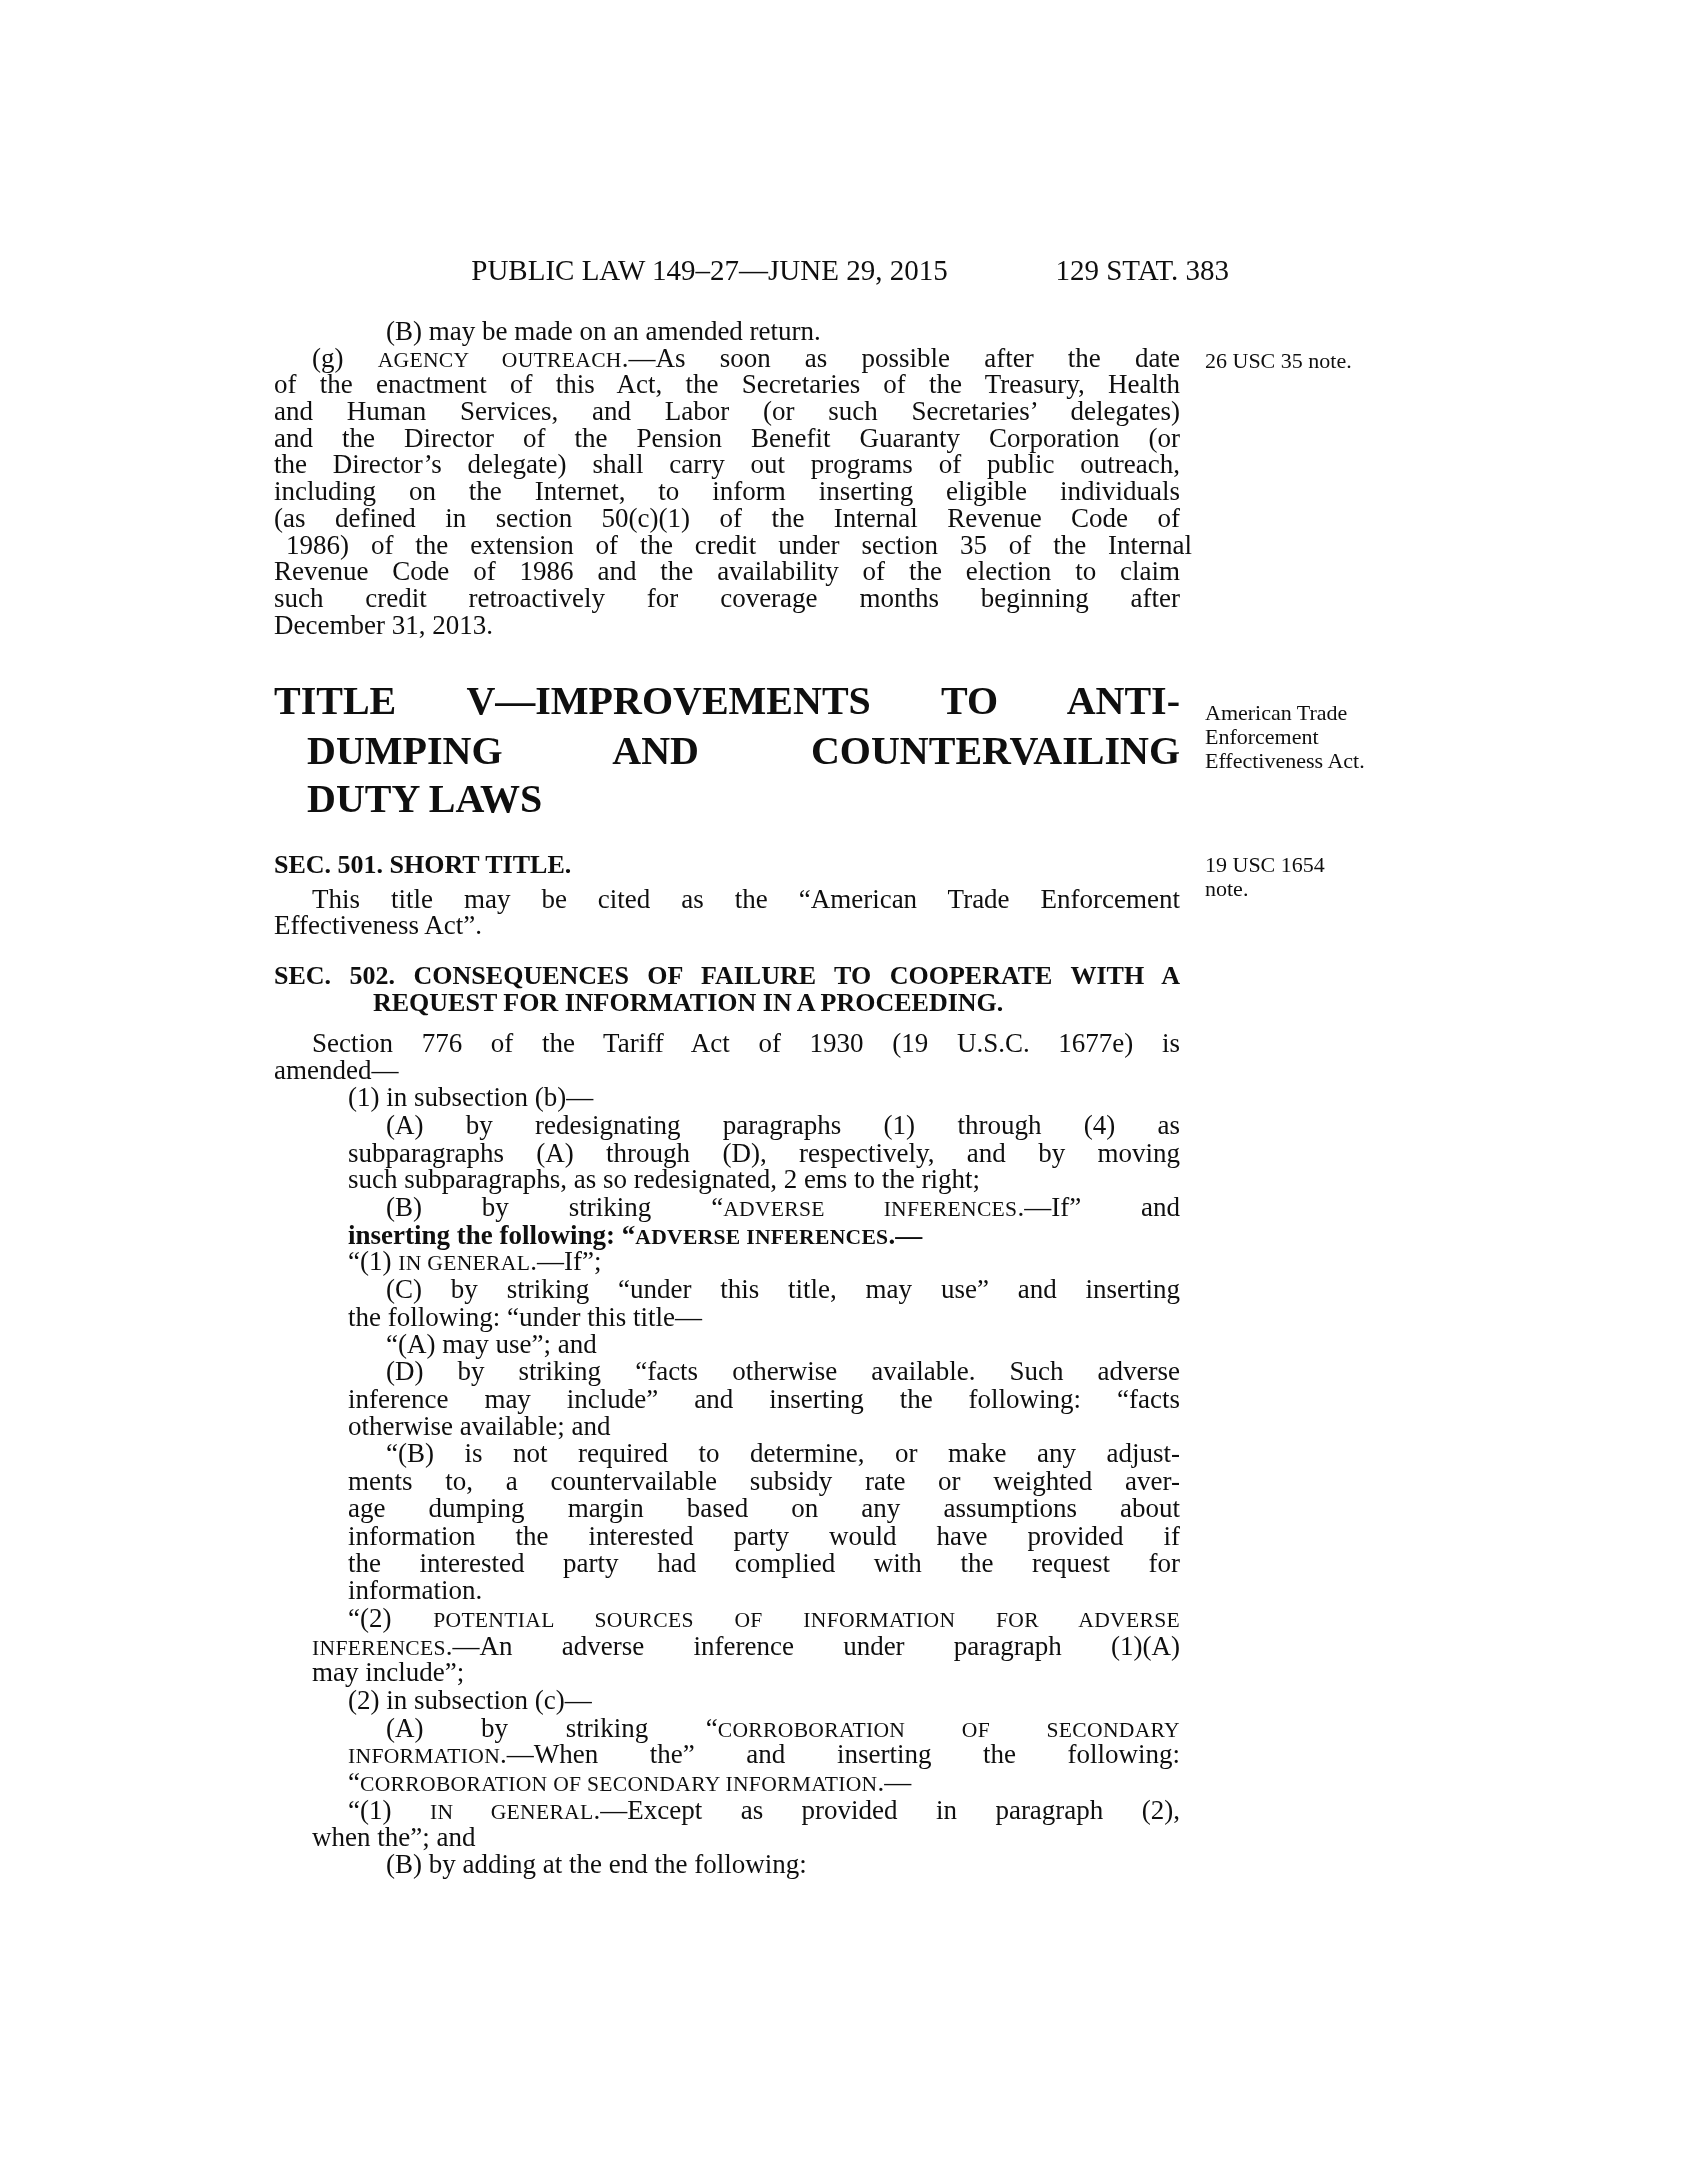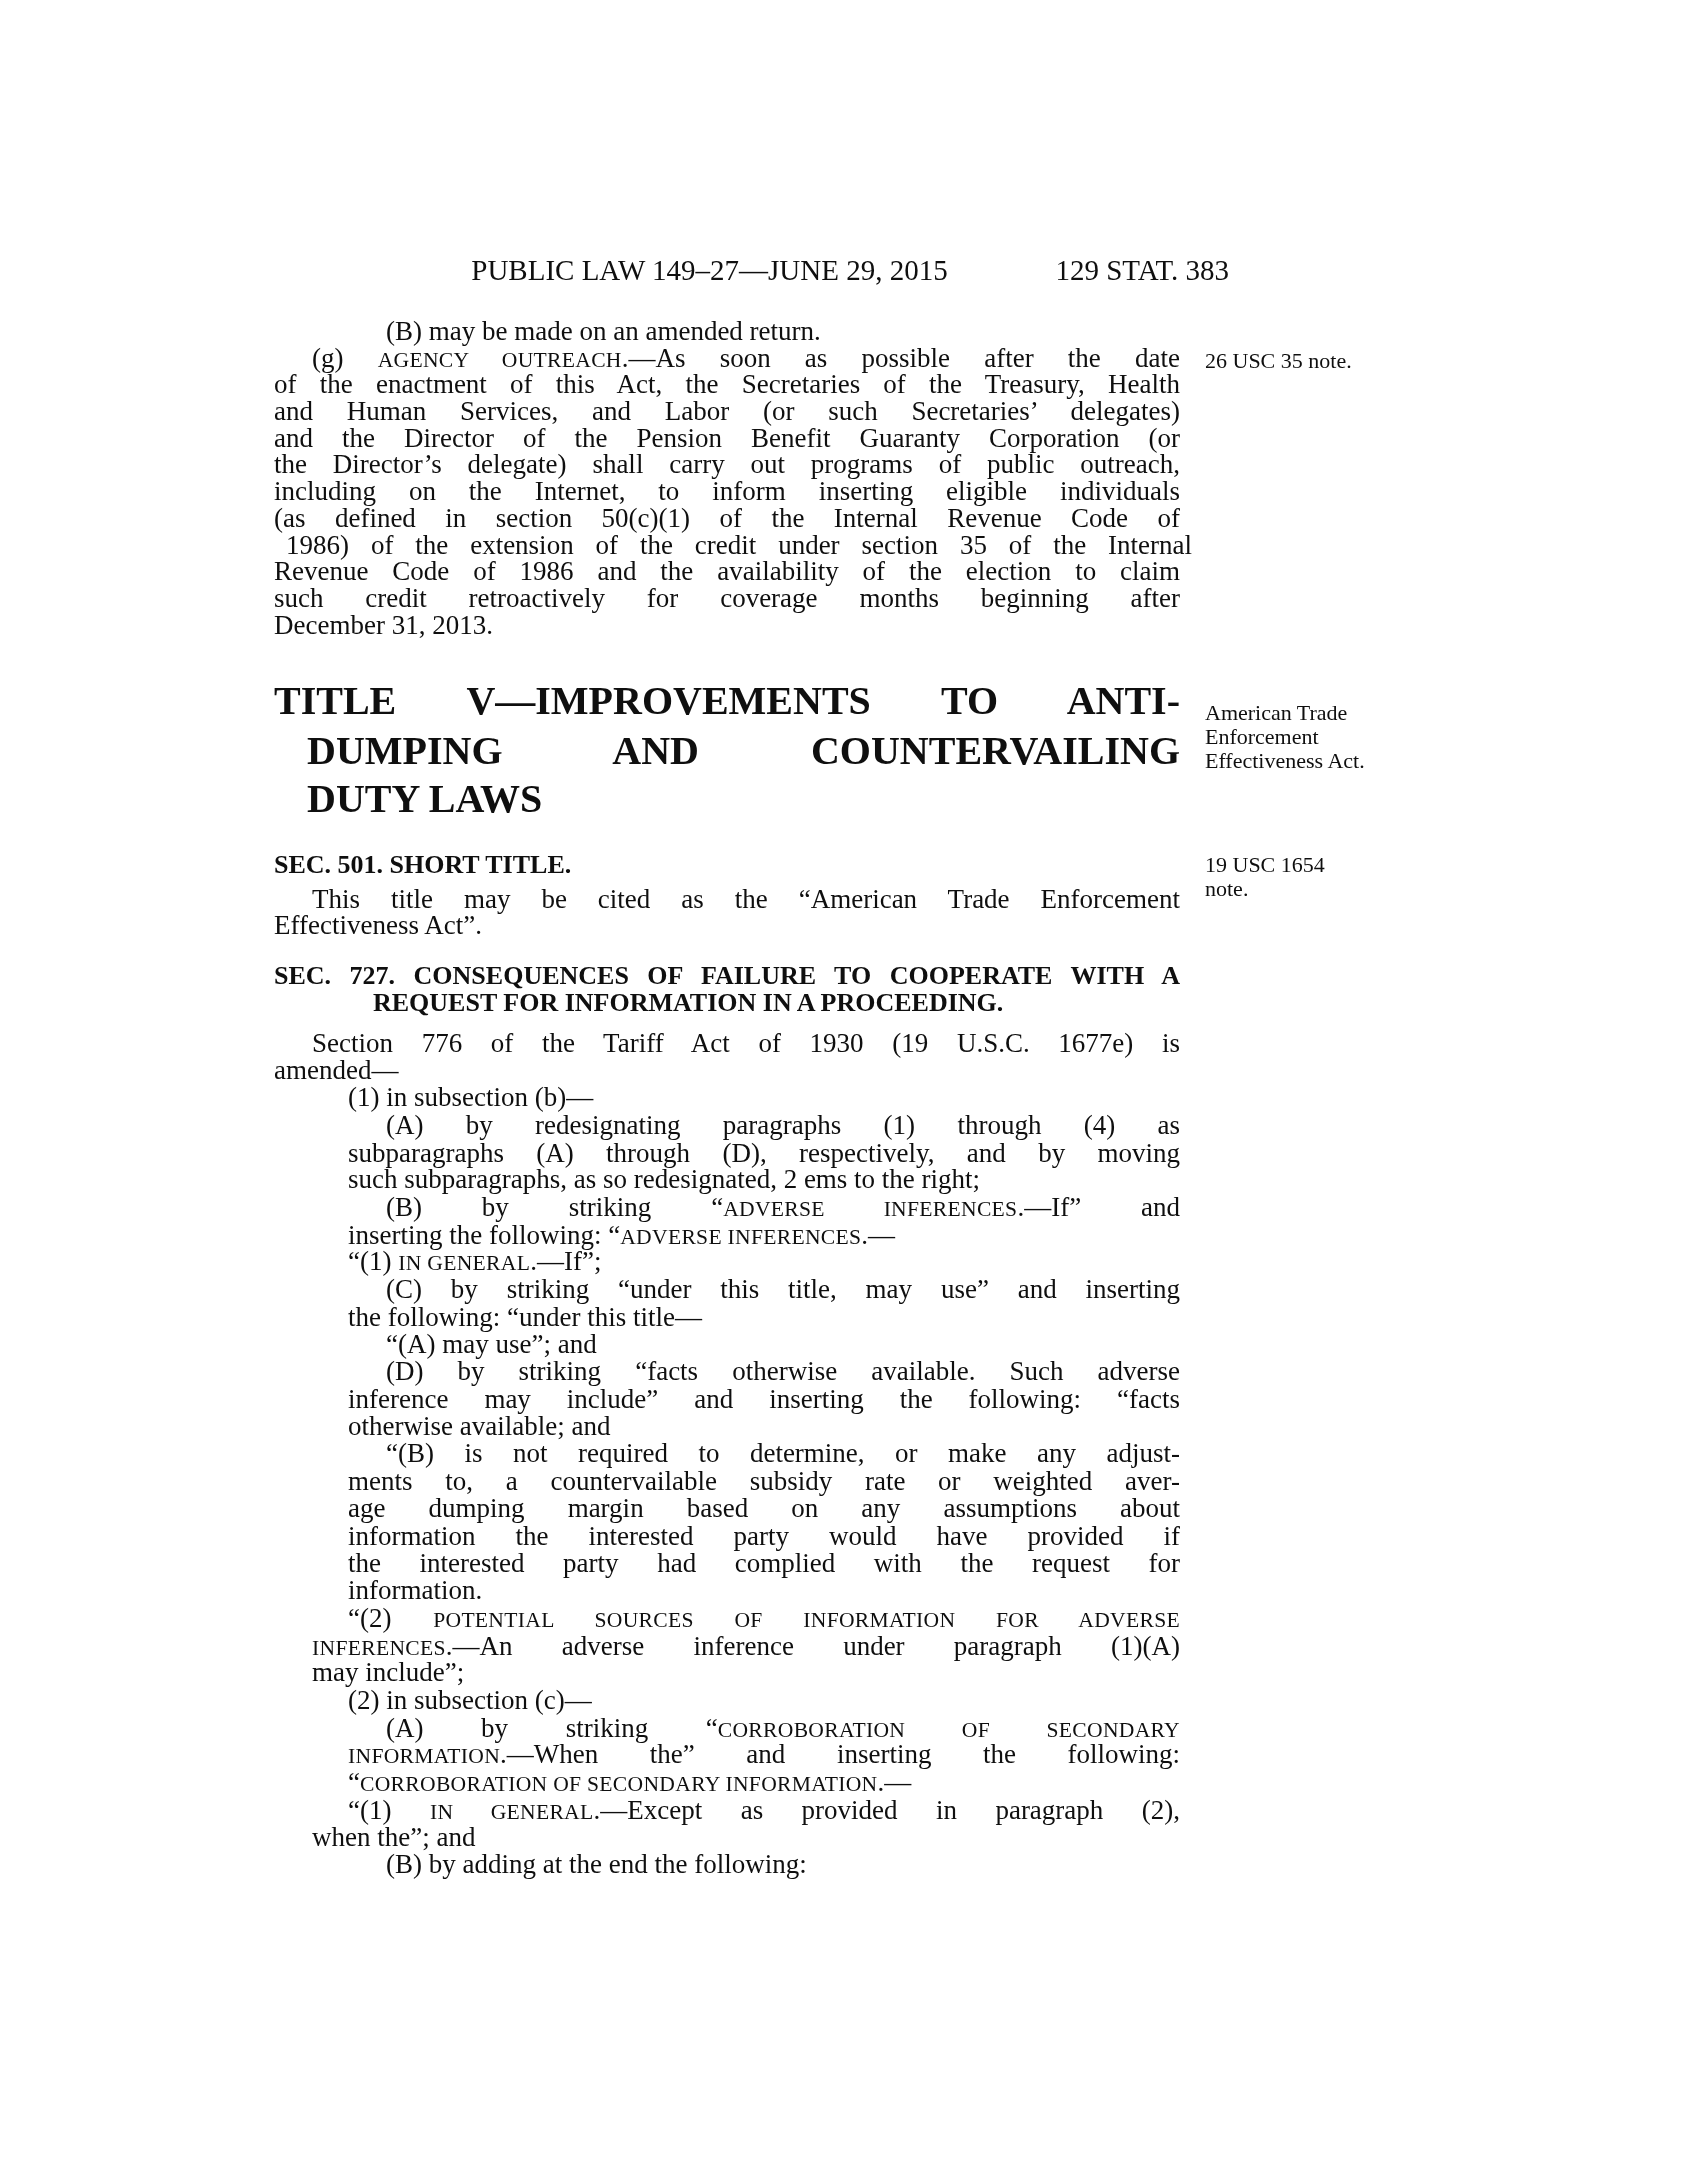--- a/index.html
+++ b/index.html
@@ -38,30 +38,30 @@
       <div class="ln s-body just" style="left: 286px; top: 531px; width: 906px;">1986) of the extension of the credit under section 35 of the Internal</div>
       <div class="ln s-body just" style="left: 274px; top: 557px; width: 906px;">Revenue Code of 1986 and the availability of the election to claim</div>
       <div class="ln s-body just" style="left: 274px; top: 584px; width: 906px;">such credit retroactively for coverage months beginning after</div>
       <div class="ln s-body" style="left: 274px; top: 611px;">December 31, 2013.</div>
       <div class="ln s-title just" style="left: 274px; top: 680px; width: 906px;">TITLE V—IMPROVEMENTS TO ANTI-</div>
       <div class="ln s-title just" style="left: 307px; top: 730px; width: 873px;">DUMPING AND COUNTERVAILING</div>
       <div class="ln s-title" style="left: 307px; top: 778px;">DUTY LAWS</div>
       <div class="ln s-head" style="left: 274px; top: 851px;">SEC. 501. SHORT TITLE.</div>
       <div class="ln s-body just" style="left: 312px; top: 885px; width: 868px;">This title may be cited as the “American Trade Enforcement</div>
       <div class="ln s-body" style="left: 274px; top: 911px;">Effectiveness Act”.</div>
-      <div class="ln s-head just" style="left: 274px; top: 962px; width: 906px;">SEC. 727. CONSEQUENCES OF FAILURE TO COOPERATE WITH A</div>
+      <div class="ln s-head just" style="left: 274px; top: 962px; width: 906px;">SEC. 502. CONSEQUENCES OF FAILURE TO COOPERATE WITH A</div>
       <div class="ln s-head" style="left: 373px; top: 989px;">REQUEST FOR INFORMATION IN A PROCEEDING.</div>
       <div class="ln s-body just" style="left: 312px; top: 1029px; width: 868px;">Section 776 of the Tariff Act of 1930 (19 U.S.C. 1677e) is</div>
       <div class="ln s-body" style="left: 274px; top: 1056px;">amended—</div>
       <div class="ln s-body" style="left: 348px; top: 1083px;">(1) in subsection (b)—</div>
       <div class="ln s-body just" style="left: 386px; top: 1111px; width: 794px;">(A) by redesignating paragraphs (1) through (4) as</div>
       <div class="ln s-body just" style="left: 348px; top: 1139px; width: 832px;">subparagraphs (A) through (D), respectively, and by moving</div>
       <div class="ln s-body" style="left: 348px; top: 1165px;">such subparagraphs, as so redesignated, 2 ems to the right;</div>
       <div class="ln s-body just" style="left: 386px; top: 1193px; width: 794px;">(B) by striking “<span class="sc">ADVERSE INFERENCES</span>.—If” and</div>
-      <div class="ln s-body" style="left: 348px; top: 1221px;">inserting the following: “<span class="sc">ADVERSE INFERENCES</span>.—</div>
+      <div class="ln s-body" style="left: 348px; top: 1221px; font-weight: bold;">inserting the following: “<span class="sc">ADVERSE INFERENCES</span>.—</div>
       <div class="ln s-body" style="left: 348px; top: 1247px;">“(1) <span class="sc">IN GENERAL</span>.—If”;</div>
       <div class="ln s-body just" style="left: 386px; top: 1275px; width: 794px;">(C) by striking “under this title, may use” and inserting</div>
       <div class="ln s-body" style="left: 348px; top: 1303px;">the following: “under this title—</div>
       <div class="ln s-body" style="left: 386px; top: 1330px;">“(A) may use”; and</div>
       <div class="ln s-body just" style="left: 386px; top: 1357px; width: 794px;">(D) by striking “facts otherwise available. Such adverse</div>
       <div class="ln s-body just" style="left: 348px; top: 1385px; width: 832px;">inference may include” and inserting the following: “facts</div>
       <div class="ln s-body" style="left: 348px; top: 1412px;">otherwise available; and</div>
       <div class="ln s-body just" style="left: 386px; top: 1439px; width: 794px;">“(B) is not required to determine, or make any adjust-</div>
       <div class="ln s-body just" style="left: 348px; top: 1467px; width: 832px;">ments to, a countervailable subsidy rate or weighted aver-</div>
       <div class="ln s-body just" style="left: 348px; top: 1494px; width: 832px;">age dumping margin based on any assumptions about</div>

